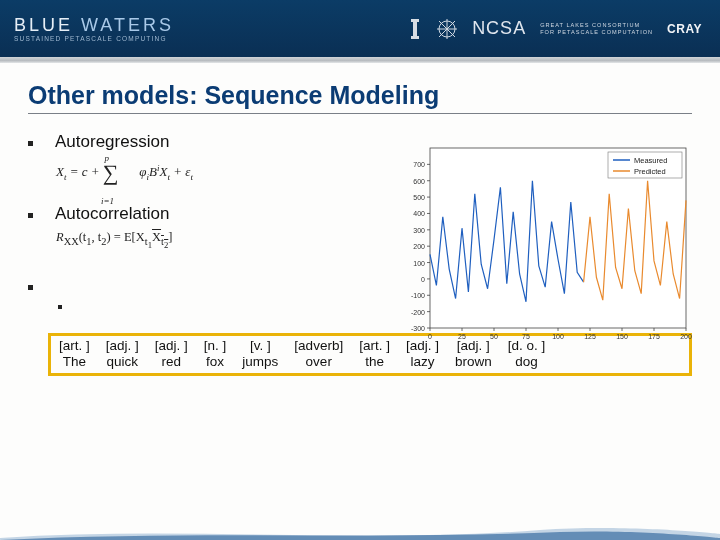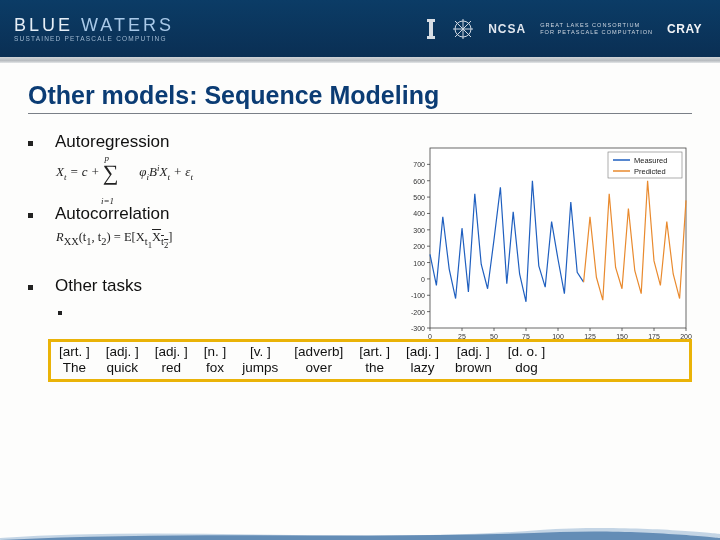--- a/index.html
+++ b/index.html
@@ -36,21 +36,21 @@
     margin-top: -1px;
   }
   .header-right {
     margin-left: auto;
     display: flex;
     align-items: center;
     gap: 14px;
     padding-right: 4px;
   }
   .hdr-ico { display:inline-flex; align-items:center; justify-content:center; }
-  .hdr-ncsa { color:#e0e6ee; font-size:12px; font-weight:bold; letter-spacing:1px;}
+  .hdr-ncsa { color:#e0e6ee; font-size:18px; font-weight:normal; letter-spacing:1px;}
   .hdr-glc { display:flex; flex-direction:column; color:#cfd8e2; font-size:5.6px; letter-spacing:1px; line-height:1.15;}
   .hdr-cray { color:#f2f4f7; font-size:12px; font-weight:bold; letter-spacing:0.5px;}
   .header-line {
     height: 6px;
     width: 100%;
     background: linear-gradient(180deg, #d0d4d8 0%, #b8bcc0 60%, #e4e6e8 100%);
   }
 
   .content {
     padding: 18px 28px 0 28px;
@@ -193,21 +193,20 @@
       <div class="bullet-row" style="margin-top:18px;">
         <span class="bullet-dot"></span>
         <span>Autocorrelation</span>
       </div>
       <div class="formula2">
         <i>R</i><sub>XX</sub>(t<sub>1</sub>, t<sub>2</sub>) = E[X<sub>t<sub>1</sub></sub><span style="text-decoration:overline;">X<sub>t<sub>2</sub></sub></span>]
       </div>
 
       <div class="bullet-row" style="margin-top:26px;">
         <span class="bullet-dot"></span>
-        <span>Other tasks</span>
       </div>
       <div class="bullet-row sub-bullet">
         <span class="bullet-dot" style="width:4px;height:4px;margin-top:9px;"></span>
       </div>
 
     </div>
   </div>
 
   <div class="semantic-table">
     <table>

